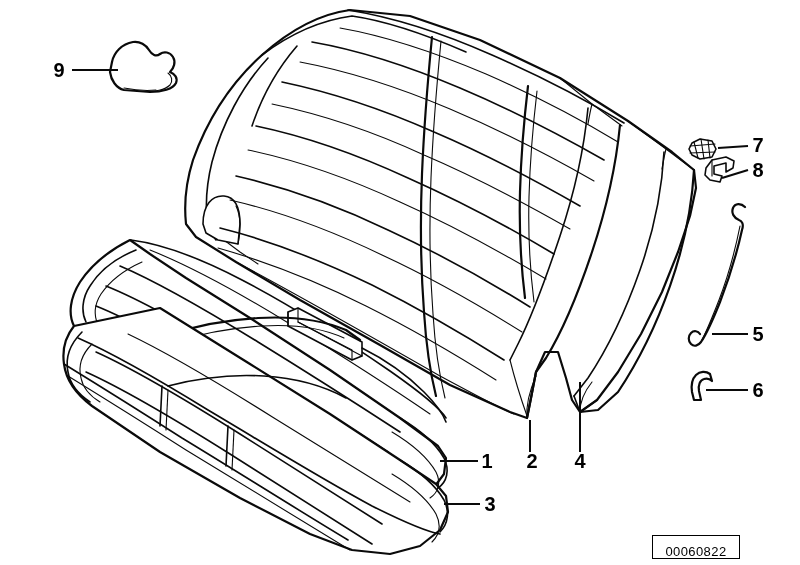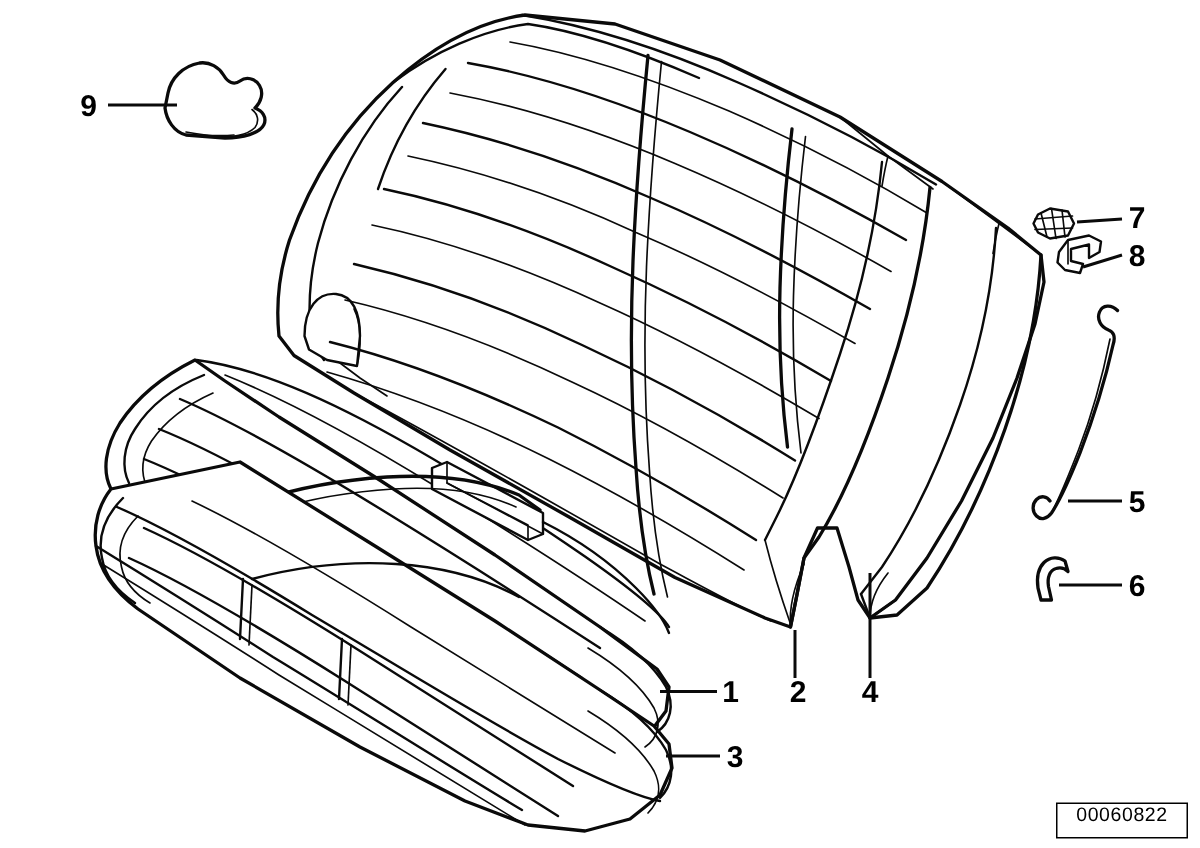--- a/index.html
+++ b/index.html
@@ -44,28 +44,28 @@
     stroke-linecap: butt;
   }
   .callout-num {
     font-family: "Liberation Sans", sans-serif;
     font-weight: bold;
     font-size: 20px;
     fill: #000000;
   }
   #partnum-box {
     position: absolute;
-    left: 704px;
+    left: 652px;
     top: 535px;
     width: 86px;
     height: 22px;
     border: 1.6px solid #000;
     background: #fff;
     display: flex;
-    align-items: flex-start;
+    align-items: flex-end;
     justify-content: center;
   }
   #partnum-text {
     font-family: "Liberation Sans", sans-serif;
     font-size: 13px;
     font-weight: normal;
     letter-spacing: 0.4px;
     color: #000;
     line-height: 1;
   }

